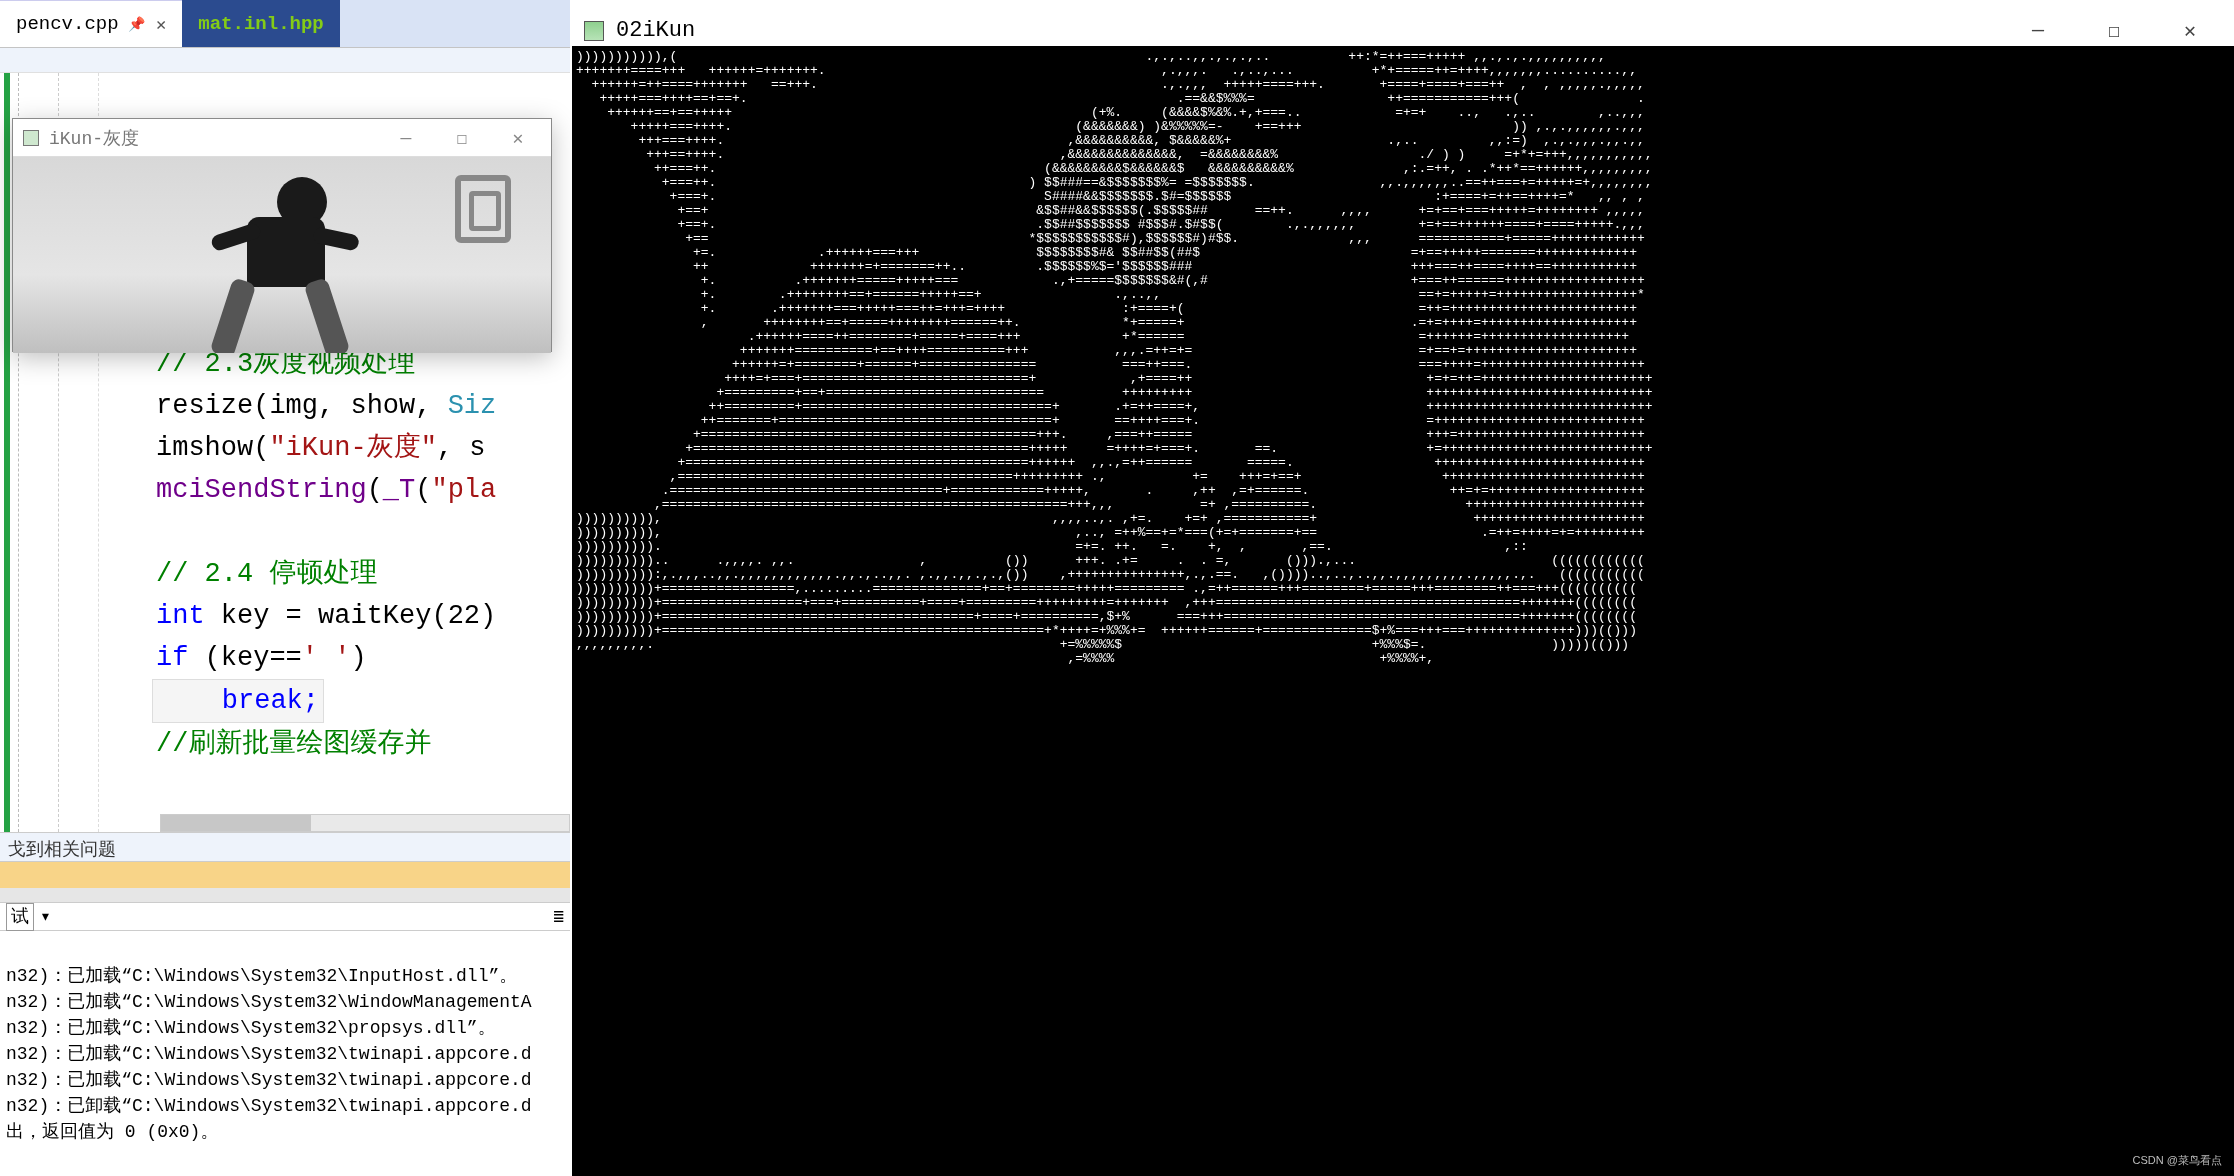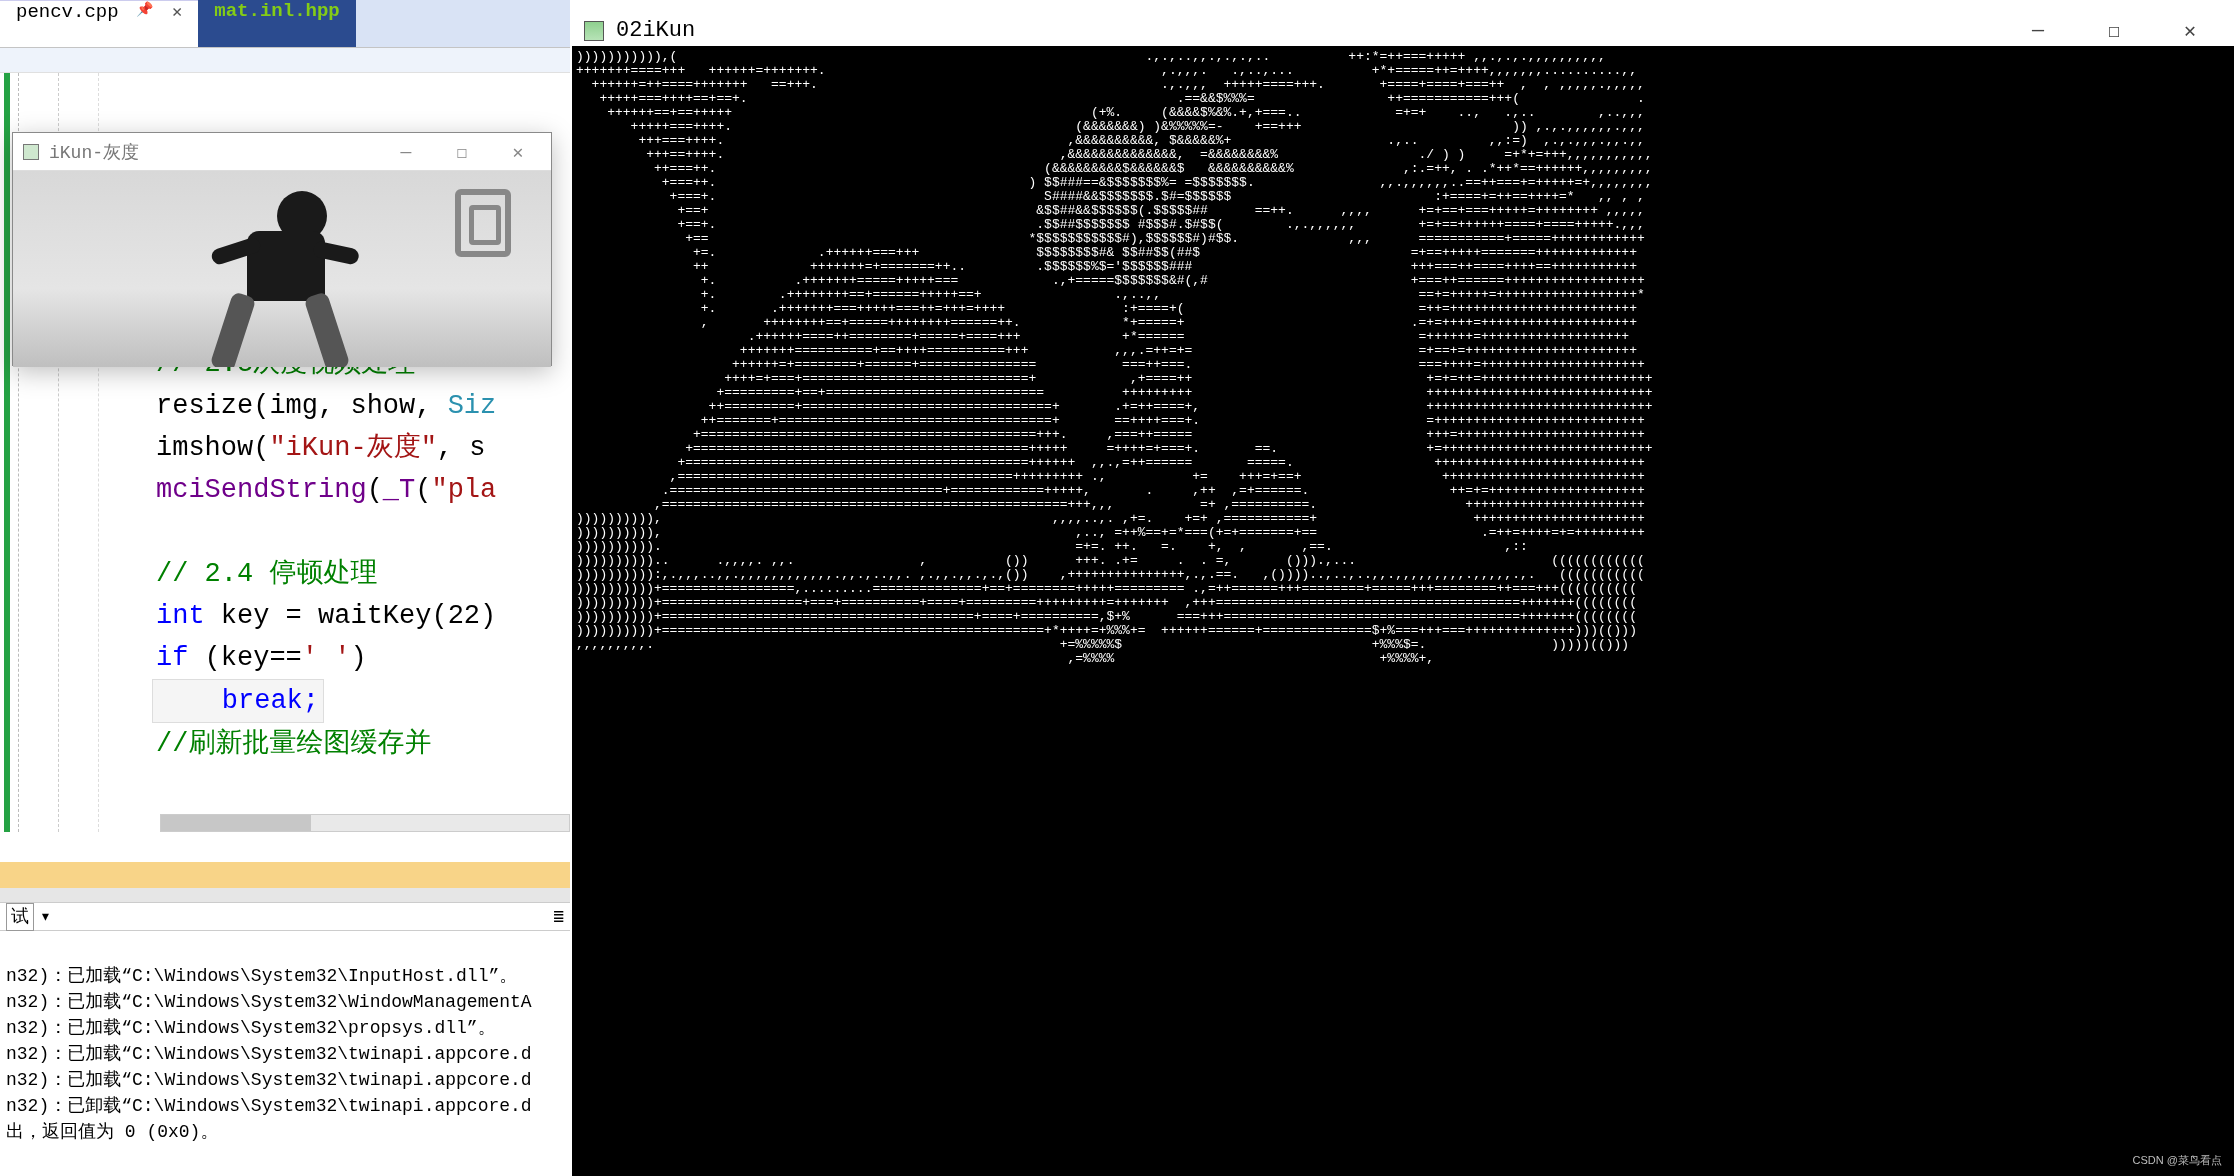--- a/index.html
+++ b/index.html
@@ -23,23 +23,23 @@
 
 .tab-bar {
   height: 48px;
   background: #d9e3f5;
   display: flex;
   align-items: stretch;
   border-bottom: 1px solid #c4c4c4;
 }
 .tab {
   display: flex;
-  align-items: flex-start;
+  align-items: center;
   padding: 0 16px;
-  gap: 18px;
+  gap: 10px;
   font-size: 19px;
   color: #fff;
   background: #40568d;
   cursor: pointer;
 }
 .tab .pin { font-size: 14px; color: #c5d1ee; }
 .tab .close-x { font-size: 17px; color: #c5d1ee; }
 
 .tab:first-child {
   background: #fff;
@@ -170,21 +170,21 @@
 .output-lines {
   padding:4px 6px;
   white-space:pre;
   overflow:hidden;
   margin-top:28px;
 }
 
 
 .cv-window {
   position:absolute;
-  left:12px; top:132px;
+  left:12px; top:118px;
   width:540px; height:234px;
   background:#fff;
   border:1px solid #8a8a8a;
   box-shadow:0 6px 24px rgba(0,0,0,0.25);
 }
 .cv-titlebar {
   height:38px;
   background:#fff;
   display:flex;
   align-items:center;
@@ -373,20 +373,23 @@
 <span class="kw">int</span><span> key = waitKey(22)</span>
 <span class="kw">if</span><span> (key==</span><span class="str">' '</span><span>)</span>
 <span class="hl-line">    <span class="kw">break;</span></span>
 <span class="cmt">//刷新批量绘图缓存并</span></div>
   </div>
 
   <div class="hscroll">
     <div class="thumb"></div>
   </div>
 
+  <div class="problems-line">
+    <span>戈到相关问题</span>
+  </div>
   <div class="yellow-strip"></div>
   <div class="orange-strip"></div>
 
   <div class="output-panel">
     <div class="output-header">
       <span class="dd">试</span>
       <span>▾</span>
       <span style="flex:1"></span>
       <span>≣</span>
     </div>

